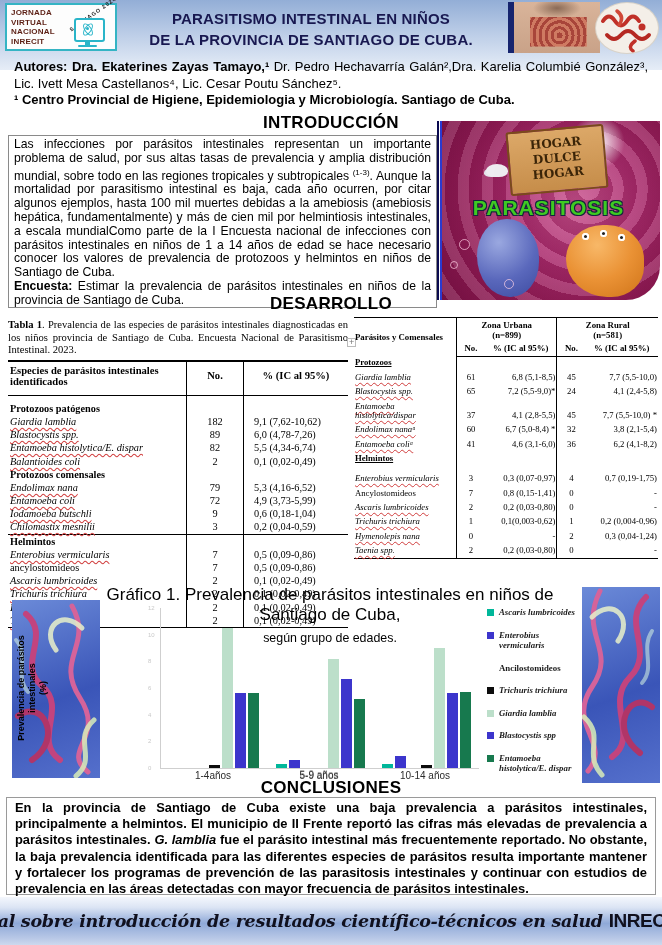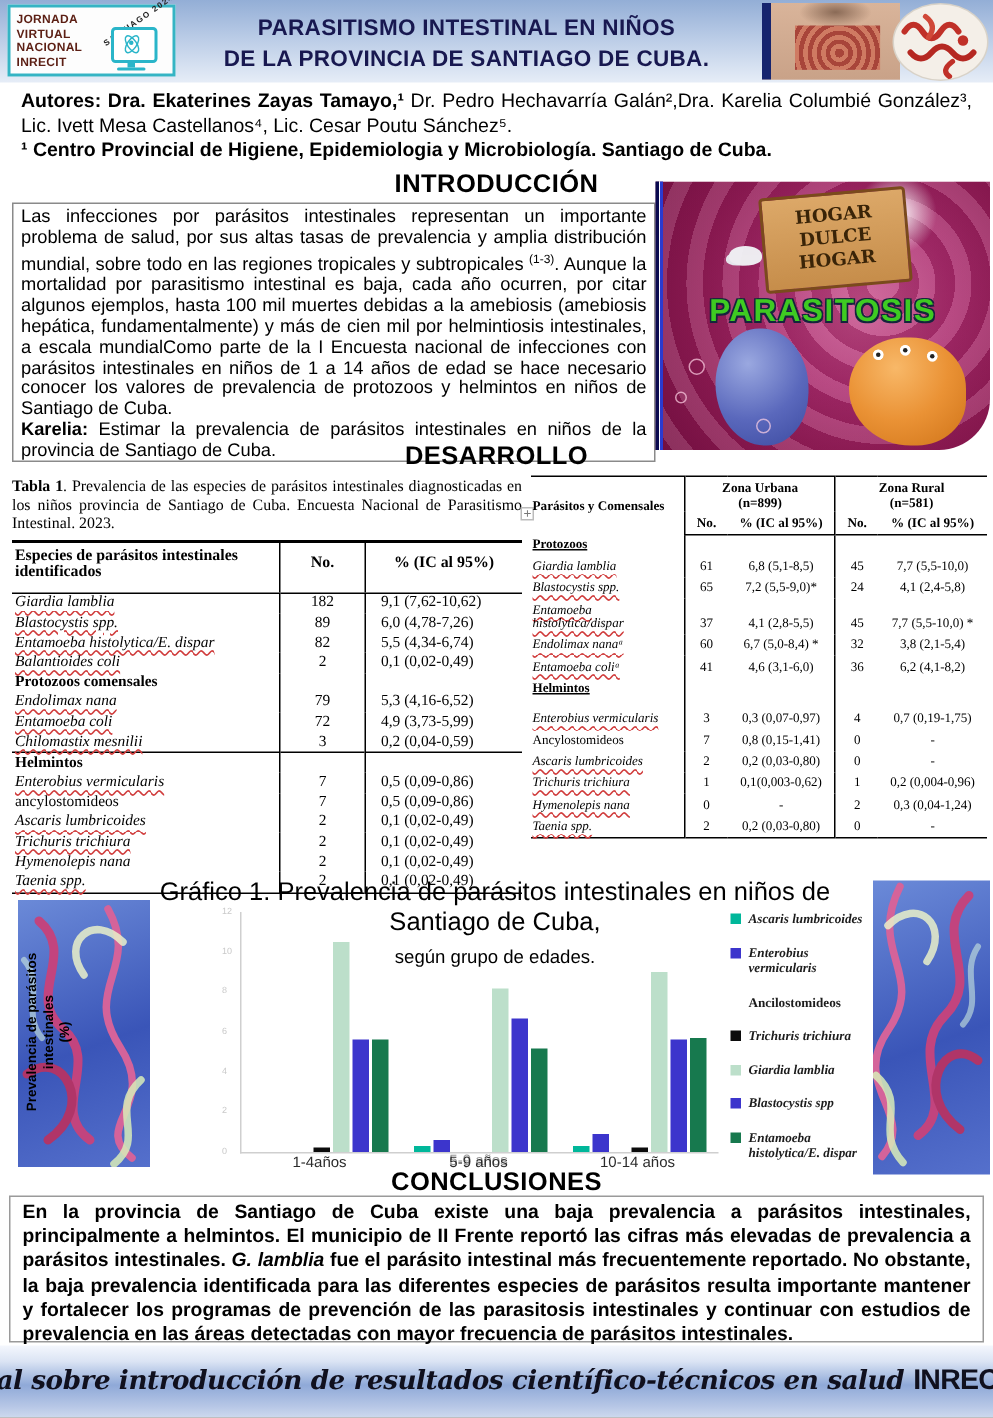--- a/index.html
+++ b/index.html
@@ -3,21 +3,21 @@
 <meta charset="utf-8">
 <style>
   html,body{margin:0;padding:0;background:#888;}
   .page{position:relative;width:662px;height:945px;background:#fff;margin:0 auto;overflow:hidden;
         font-family:"Liberation Sans","DejaVu Sans",sans-serif;color:#000;}
   .b{font-weight:bold;} .it{font-style:italic;}
   .wavy{text-decoration-line:underline;text-decoration-style:wavy;text-decoration-color:#d03c3c;text-underline-offset:2px;}
   .u{text-decoration:underline;}
 
   
-  .header-band{position:absolute;left:0;top:0;width:662px;height:55px;
+  .header-band{position:absolute;left:0;top:0;width:662px;height:70px;
     background:linear-gradient(180deg,#93aed6 0%,#b9cbe6 45%,#e6edf7 100%);}
   .logo{position:absolute;left:5px;top:3px;width:112px;height:48px;background:#fdfdfd;
     border:2px solid #35b4c4;box-sizing:border-box;}
   .logo-text{position:absolute;left:4px;top:3px;font-size:8px;font-weight:bold;color:#5c1f14;line-height:9.5px;letter-spacing:.2px;}
   .logo-arc{position:absolute;right:-6px;top:6px;font-size:5.5px;font-weight:bold;color:#222;
     transform:rotate(-35deg);letter-spacing:1px;white-space:nowrap;}
   .monitor{position:absolute;right:10px;top:13px;width:27px;height:20px;border:2px solid #2ab5c9;border-radius:3px;background:#fff;}
   .monitor:after{content:"";position:absolute;left:9px;top:20px;width:5px;height:5px;background:#2ab5c9;}
   .monitor .base{position:absolute;left:2px;top:25px;width:19px;height:2px;background:#2ab5c9;border-radius:1px;}
   .atom{position:absolute;left:8px;top:5px;width:7px;height:7px;}
@@ -93,21 +93,21 @@
   .thandle{position:absolute;left:347px;top:338px;font-size:9px;color:#777;border:1px solid #bbb;line-height:7px;padding:0 1px;}
   .t2wrap{position:absolute;left:354px;top:317px;width:304px;font-family:"Liberation Serif","DejaVu Serif",serif;}
   .cap2{margin:0 0 6px;font-size:9.4px;line-height:11.4px;text-align:justify;}
   .t2{font-size:8.7px;border-top:1.5px solid #000;border-bottom:1.5px solid #000;}
   .t2 th{font-weight:bold;padding:1.5px 1px;text-align:center;font-size:8.8px;}
   .t2 th.namecol{text-align:left;width:100px;vertical-align:middle;}
   .t2 .vl{border-left:1px solid #000;}
   .t2 tr.sub th{border-bottom:1px solid #000;padding-bottom:3px;}
   .t2 td{padding:2.4px 1px;line-height:9.6px;vertical-align:bottom;}
   .t2 td.c1{border-left:1px solid #000;text-align:center;width:26px;}
-  .t2 td.pc{text-align:center;}
+  .t2 td.pc{text-align:right;}
   .t2 tr.gap td{padding-top:8px;}
 
   
   .g-title1{position:absolute;left:90px;top:585px;width:480px;text-align:center;font-size:17px;}
   .g-title2{position:absolute;left:90px;top:604px;width:480px;text-align:center;font-size:12.4px;margin-top:27px;}
   .worm{position:absolute;overflow:hidden;background:linear-gradient(160deg,#6b8ad8 0%,#3a55b8 55%,#5570cc 100%);}
   .worm svg{width:100%;height:100%;}
   .worm.left{left:12px;top:600px;width:88px;height:178px;}
   .worm.right{left:582px;top:587px;width:78px;height:196px;}
   .ylab{position:absolute;left:78px;top:618px;width:140px;height:140px;transform:rotate(-90deg) translateY(-62px);
@@ -176,21 +176,21 @@
   </div>
 
   <div class="authors">
     <p><span class="b">Autores: Dra. Ekaterines Zayas Tamayo,¹ </span><span>Dr. Pedro Hechavarría Galán²,Dra. Karelia Columbié González³, Lic. Ivett Mesa Castellanos⁴, Lic. Cesar Poutu Sánchez⁵.</span></p>
     <p class="b">¹ Centro Provincial de Higiene, Epidemiologia y Microbiología. Santiago de Cuba.</p>
   </div>
 
   <div class="h1 intro-h">INTRODUCCIÓN</div>
   <div class="intro-box">
     <p><span>Las infecciones por parásitos intestinales representan un importante problema de salud, por sus altas tasas de prevalencia y amplia distribución mundial, sobre todo en las regiones tropicales y subtropicales </span><sup>(1-3)</sup><span>. Aunque la mortalidad por parasitismo intestinal es baja, cada año ocurren, por citar algunos ejemplos, hasta 100 mil muertes debidas a la amebiosis (amebiosis hepática, fundamentalmente) y más de cien mil por helmintiosis intestinales, a escala mundialComo parte de la I Encuesta nacional de infecciones con parásitos intestinales en niños de 1 a 14 años de edad se hace necesario conocer los valores de prevalencia de protozoos y helmintos en niños de Santiago de Cuba.</span></p>
-    <p><span class="b">Karelia:</span><span> Estimar la prevalencia de parásitos intestinales en niños de la provincia de Santiago de Cuba.</span></p>
+    <p><span class="b">Encuesta:</span><span> Estimar la prevalencia de parásitos intestinales en niños de la provincia de Santiago de Cuba.</span></p>
   </div>
 
   <div class="parasitosis">
     <div class="sign">
       <div>HOGAR</div>
       <div>DULCE</div>
       <div>HOGAR</div>
     </div>
     <div class="puppy"></div>
     <div class="blob-blue"></div>
@@ -212,20 +212,25 @@
     <p class="cap1"><span class="b">Tabla 1</span><span>. Prevalencia de las especies de parásitos intestinales diagnosticadas en los niños provincia de Santiago de Cuba. Encuesta Nacional de Parasitismo Intestinal. 2023.</span></p>
     <table class="t1">
       <thead>
         <tr>
           <th>Especies de parásitos intestinales identificados</th>
           <th class="c1">No.</th>
           <th class="c2" style="text-align:center;padding-left:2px;">% (IC al  95%)</th>
         </tr>
       </thead>
       <tbody>
+          <tr class=" first-sec">
+            <td class="b">Protozoos patógenos</td>
+            <td class="c1"></td>
+            <td class="c2"></td>
+          </tr>
           <tr>
             <td class="it wavy">Giardia lamblia</td>
             <td class="c1">182</td>
             <td class="c2">9,1 (7,62-10,62)</td>
           </tr>
           <tr>
             <td class="it wavy">Blastocystis spp.</td>
             <td class="c1">89</td>
             <td class="c2">6,0 (4,78-7,26)</td>
           </tr>
@@ -246,20 +251,25 @@
           </tr>
           <tr>
             <td class="it wavy">Endolimax nana</td>
             <td class="c1">79</td>
             <td class="c2">5,3 (4,16-6,52)</td>
           </tr>
           <tr>
             <td class="it wavy">Entamoeba coli</td>
             <td class="c1">72</td>
             <td class="c2">4,9 (3,73-5,99)</td>
+          </tr>
+          <tr>
+            <td class="it wavy">Iodamoeba butschli</td>
+            <td class="c1">9</td>
+            <td class="c2">0,6 (0,18-1,04)</td>
           </tr>
           <tr>
             <td class="it wavy">Chilomastix mesnilii</td>
             <td class="c1">3</td>
             <td class="c2">0,2 (0,04-0,59)</td>
           </tr>
           <tr class="rule">
             <td class="b">Helmintos</td>
             <td class="c1"></td>
             <td class="c2"></td>

